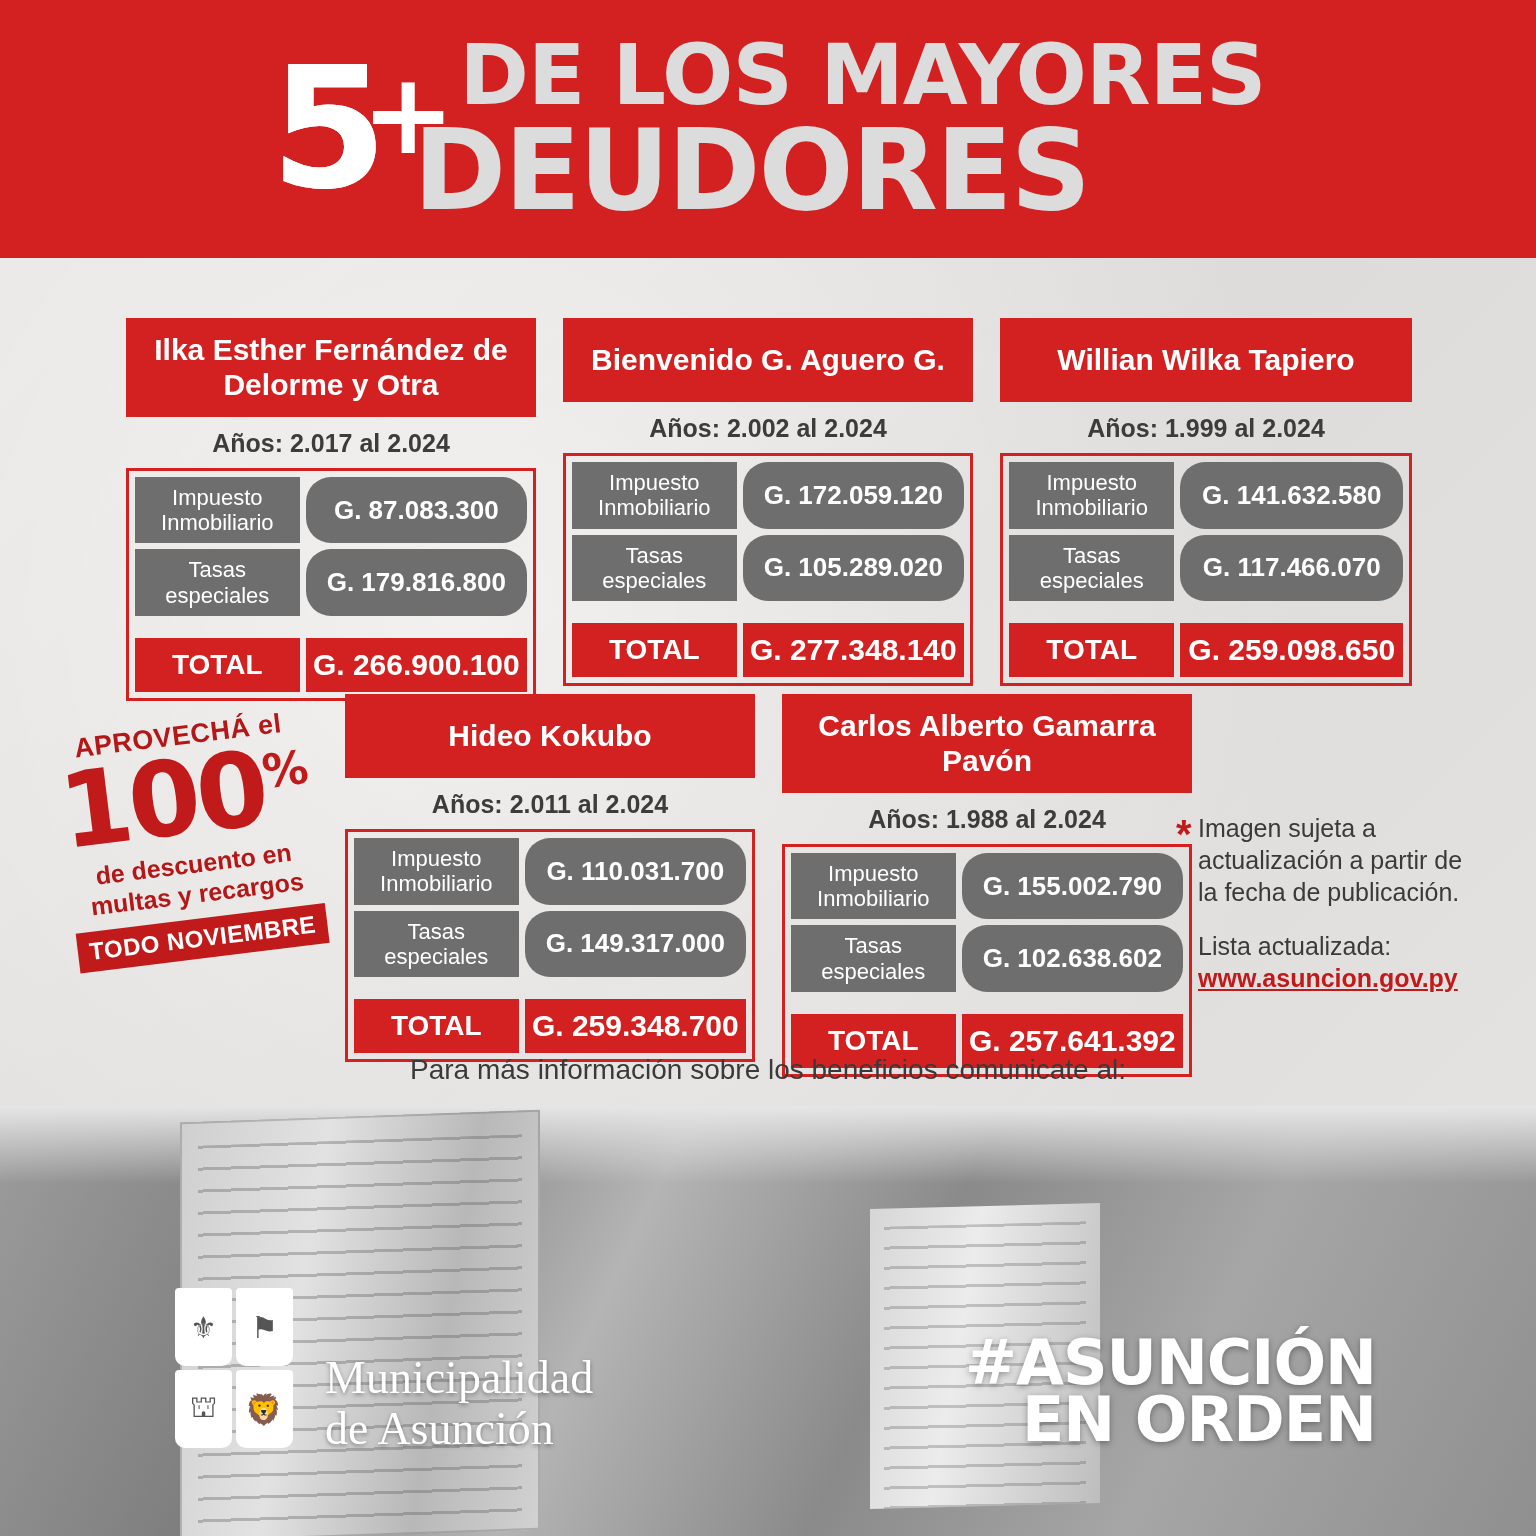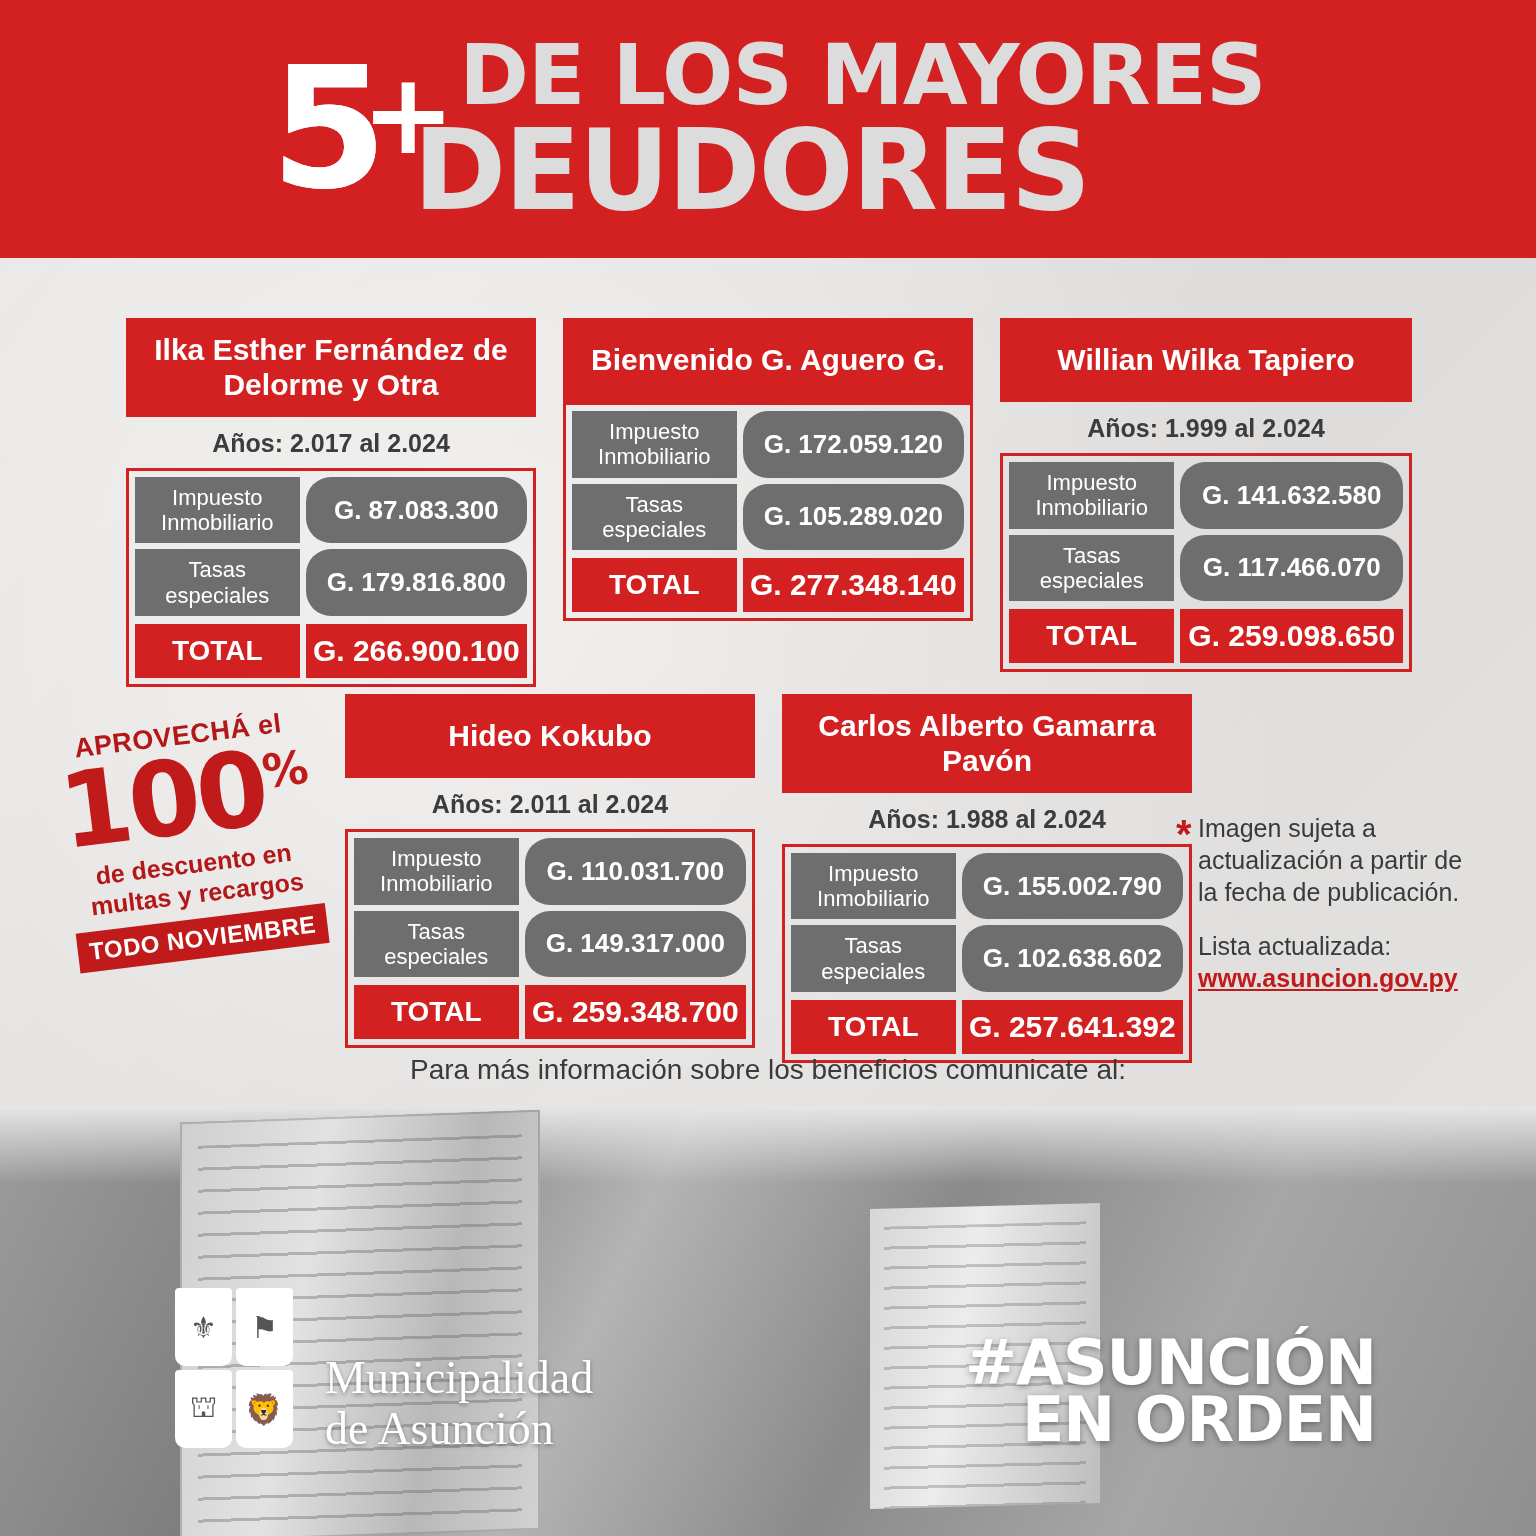--- a/index.html
+++ b/index.html
@@ -72,21 +72,21 @@
     display: flex; align-items: center; justify-content: center;
     text-align: center; padding: 8px 6px;
   }
   .row-value {
     flex: 1;
     background: #6e6e6e; color: #ffffff;
     font-size: 26px; font-weight: 600;
     display: flex; align-items: center; justify-content: center;
     margin-left: 6px; padding: 8px 6px; border-radius: 25px;
   }
-  .total-row { display: flex; align-items: stretch; margin-top: 8px; }
+  .total-row { display: flex; align-items: stretch; margin-top: 22px; }
   .total-label {
     flex: 0 0 42%;
     background: #d32020; color: #ffffff;
     font-size: 28px; font-weight: 700;
     display: flex; align-items: center; justify-content: center;
     padding: 10px 6px;
   }
   .total-value {
     flex: 1; margin-left: 6px;
     background: #d32020; color: #ffffff;
@@ -239,20 +239,21 @@
       </div>
       <div class="total-row">
         <div class="total-label">TOTAL</div>
         <div class="total-value">G. 266.900.100</div>
       </div>
     </div>
   </div>
 
   <div class="card" id="card-1">
     <div class="card-title">Bienvenido G. Aguero G.</div>
+    <div class="card-years">Años: 2.002 al 2.024</div>
     <div class="rows">
       <div class="row">
         <div class="row-label">Impuesto Inmobiliario</div>
         <div class="row-value">G. 172.059.120</div>
       </div>
       <div class="row">
         <div class="row-label">Tasas especiales</div>
         <div class="row-value">G. 105.289.020</div>
       </div>
       <div class="total-row">

